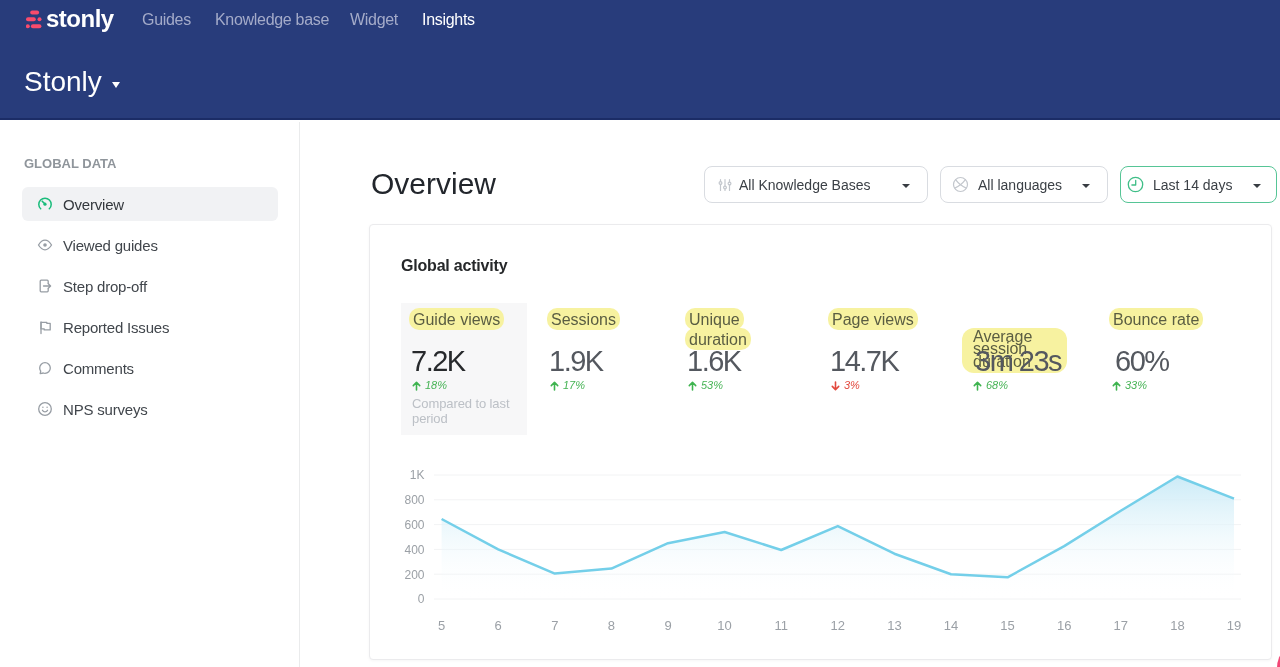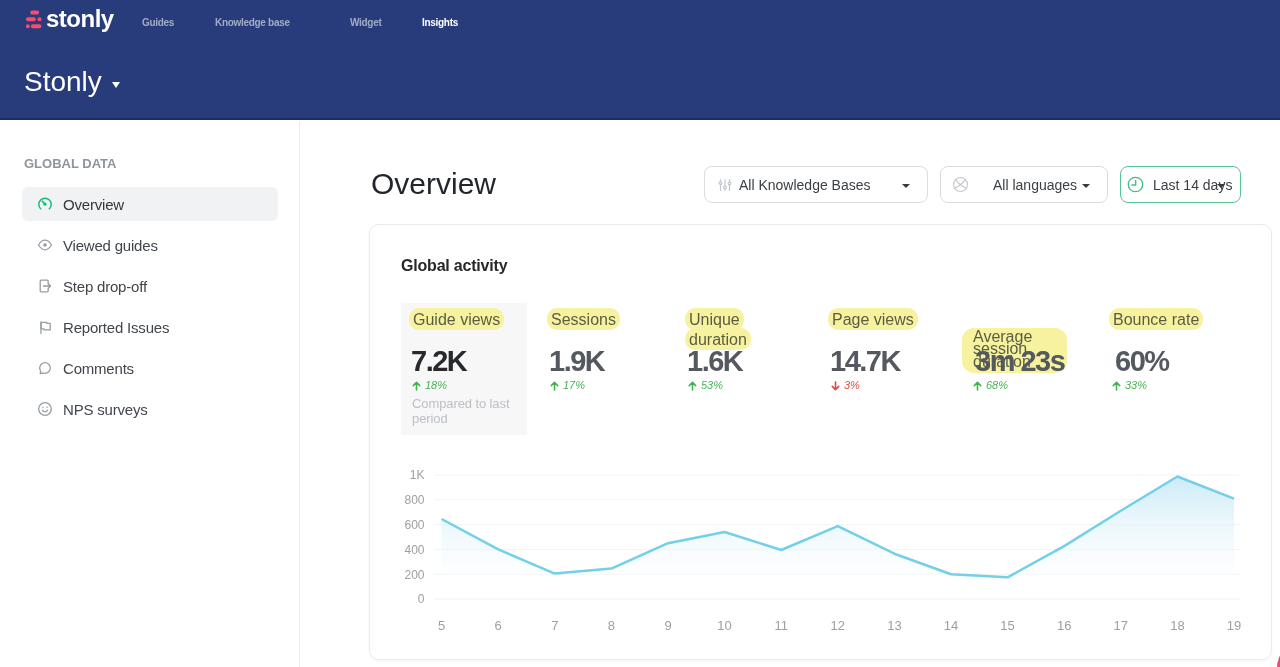--- a/index.html
+++ b/index.html
@@ -4,21 +4,21 @@
 <style>
 * { margin:0; padding:0; box-sizing:border-box; }
 html,body { width:1280px; height:667px; overflow:hidden; background:#fff;
   font-family:"Liberation Sans", sans-serif; }
 
 .header { position:absolute; left:0; top:0; width:1280px; height:120px;
   background:#283c7b; border-bottom:2px solid #1b2c66; }
 .logo-row { position:absolute; left:26px; top:8px; height:22px; display:flex; align-items:center; }
 .logo-ic { margin-right:4px; }
 .logo-txt { color:#fff; font-weight:bold; font-size:24px; letter-spacing:-0.5px; }
-.nav span { position:absolute; top:11px; font-size:10px; font-weight:bold; letter-spacing:-0.3px; color:#a4abc9;margin-top:6px; }
+.nav span { position:absolute; top:11px; font-size:16px; font-weight:normal; letter-spacing:-0.3px; color:#a4abc9; }
 .nav span.act { color:#fff; }
 .btitle { position:absolute; left:24px; top:66px; color:#fff; font-size:28px; }
 .bcaret { position:absolute; left:112px; top:82px; width:0; height:0;
   border-left:4.5px solid transparent; border-right:4.5px solid transparent; border-top:6px solid #fff; }
 
 .sidebar { position:absolute; left:0; top:122px; width:300px; height:545px;
   background:#fff; border-right:1px solid #eaebec; }
 .sb-label { position:absolute; left:24px; top:34px; font-size:13px; letter-spacing:0px;
   color:#8f959b; font-weight:bold; }
 .sb-item { position:absolute; left:22px; width:256px; height:34px; border-radius:6px;
@@ -27,31 +27,31 @@
 .sb-item.sel { background:#f1f2f4; color:#34383d; }
 
 .h1 { position:absolute; left:371px; top:167px; font-size:30px; color:#22262c; }
 .fbtn { position:absolute; top:166px; height:37px; background:#fff; border:1px solid #d9dce1;
   border-radius:8px; display:flex; align-items:center; font-size:14px; color:#3b4046; }
 .fbtn svg { flex:none; }
 .fcaret { width:0; height:0; border-left:4px solid transparent; border-right:4px solid transparent;
   border-top:4.5px solid #383c42; }
 
 .card { position:absolute; left:369px; top:224px; width:903px; height:436px;
-  background:#fff; border:1px solid #ebebed; border-radius:10px;
+  background:#fff; border:1px solid #ebebed; border-radius:4px;
   box-shadow:0 1px 3px rgba(0,0,0,0.04);padding-left:44px; }
 .card-title { position:absolute; left:31px; top:32px; font-size:16px; font-weight:bold; color:#26282a; letter-spacing:-0.2px; }
 .graypanel { position:absolute; left:31px; top:78px; width:126px; height:132px; background:#f7f7f8; }
 .stat { position:absolute; top:84px; width:140px; }
 .stat .lbl-wrap { display:block; width:116px; line-height:20px; margin-left:-2px; margin-top:0px; }
 .stat .lbl-wrap.b2 { width:106px; margin-top:19px; }
 .stat .lbl.b2 { display:inline-block; border-radius:12px; padding:3px 5px 5px 11px; line-height:12.3px; width:105px; box-sizing:border-box; }
 .stat .lbl { display:inline; background:#f7f2a0; border-radius:10px; padding:2.5px 4px;
   font-size:16px; color:#5a5d42; -webkit-box-decoration-break:clone; box-decoration-break:clone; }
-.stat .val { position:absolute; top:35.5px; left:0px; font-size:29px; letter-spacing:-1.5px; color:#54585f; white-space:nowrap;font-weight:bold; }
+.stat .val { position:absolute; top:35.5px; left:0px; font-size:29px; letter-spacing:-1.5px; color:#54585f; white-space:nowrap; }
 .stat.first .val { color:#27292c; }
 .stat .pct { position:absolute; top:70px; left:1px; font-size:11px; color:#45b354; display:flex; align-items:flex-end;font-style:italic; }
 .stat .pct svg { margin-right:4px; }
 .stat .pct.red { color:#e2483d; }
 
 .cmp { position:absolute; left:42px; top:172px; width:112px; font-size:13px; line-height:14.5px; color:#bcc0c6; letter-spacing:-0.1px; }
 
 .chat { position:absolute; left:1277px; top:640px; width:56px; height:56px; border-radius:50%;
   background:radial-gradient(circle at 35% 30%, #fa5c86, #e62058); }
 </style>
@@ -140,25 +140,25 @@
   <span style="margin-left:7px;">All Knowledge Bases</span>
   <div class="fcaret" style="position:absolute; right:17px; top:17px;"></div>
 </div>
 
 <div class="fbtn" style="left:940px; width:168px;">
   <svg width="17" height="17" viewBox="0 0 17 17" style="margin-left:11px;" fill="none" stroke="#c3c7cd" stroke-width="1.2" stroke-linecap="round">
     <circle cx="8.5" cy="8.5" r="7"></circle>
     <path d="M3.6 3.6 C6.5 7.5 10.5 10.5 14.2 12.1"></path>
     <path d="M13.4 3.6 C10.5 7.5 6.5 10.5 2.8 12.1"></path>
   </svg>
-  <span style="margin-left:24px;">All languages</span>
+  <span style="margin-left:9px;">All languages</span>
   <div class="fcaret" style="position:absolute; right:17px; top:17px;"></div>
 </div>
 
-<div class="fbtn" style="left:1120px; width:121px; border:1.5px solid #56c596;">
+<div class="fbtn" style="left:1120px; width:157px; border:1.5px solid #56c596;">
   <svg width="17" height="17" viewBox="0 0 17 17" style="margin-left:6px;" fill="none" stroke="#3fbe87" stroke-width="1.3" stroke-linecap="round" stroke-linejoin="round">
     <circle cx="8.5" cy="8.5" r="7.2"></circle>
     <path d="M8.7 4.5 V9 H4.9"></path>
   </svg>
   <span style="margin-left:9px;">Last 14 days</span>
   <div class="fcaret" style="position:absolute; right:15px; top:17px;"></div>
 </div>
 
 <div class="card">
   <div class="card-title">Global activity</div>

